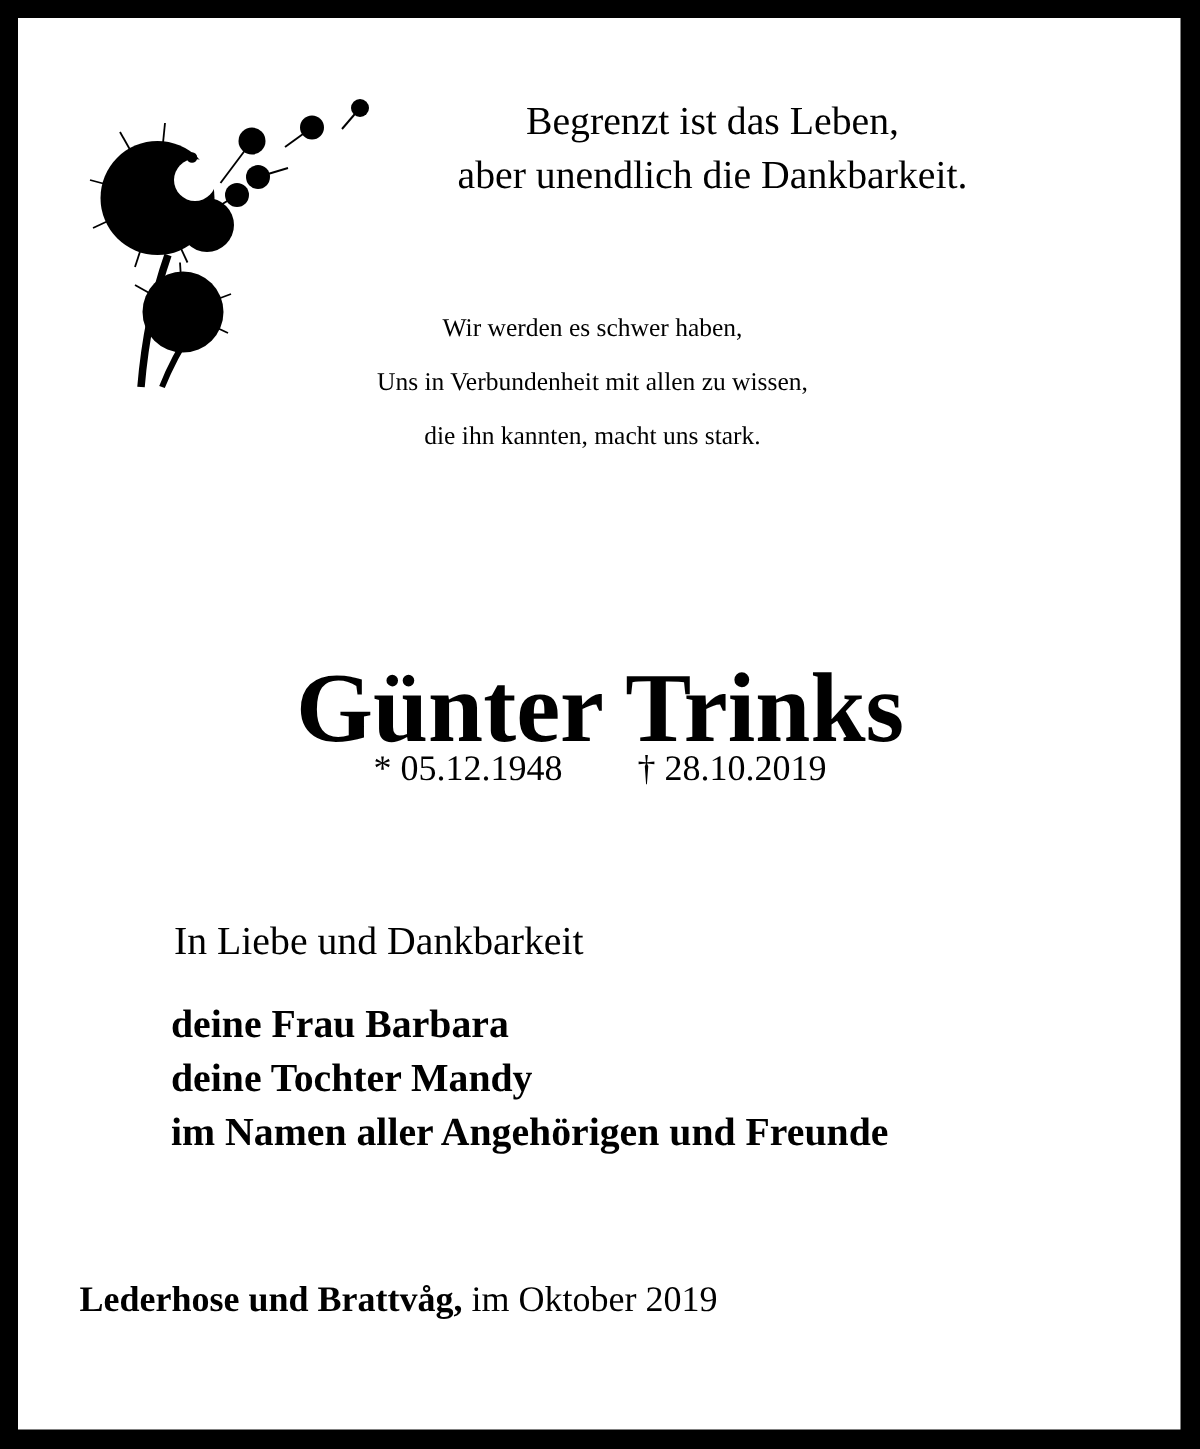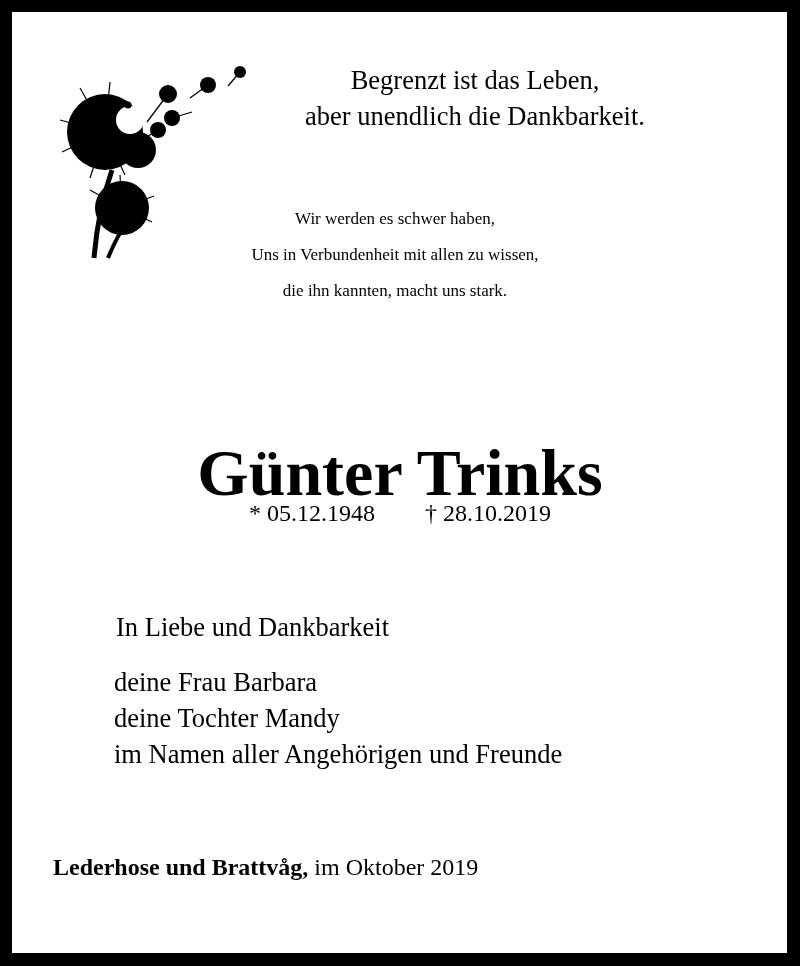--- a/index.html
+++ b/index.html
@@ -7,21 +7,21 @@
          font-family:"Liberation Serif", "DejaVu Serif", serif; color:#000; }
   .card { position:absolute; left:12px; top:12px; width:775px; height:941px; background:#fff; }
   .abs { position:absolute; white-space:nowrap; }
   .center { text-align:center; }
   .motto { left:270px; top:62px; width:410px; font-size:26.5px; line-height:36px; }
   .poem { left:115px; top:201px; width:560px; font-size:17px; line-height:36px; }
   .name { left:100px; top:408px; width:600px; font-size:66px; font-weight:bold; line-height:90px;margin-top:20px; }
   .dates { left:100px; top:495px; width:600px; font-size:24px; line-height:36px; }
   .dates .gap { display:inline-block; width:38px; }
   .thanks { left:116px; top:609px; font-size:26.5px; line-height:36px; }
-  .signers { left:114px; top:664px; font-size:26.5px; line-height:36px; font-weight:normal; }
+  .signers { left:114px; top:664px; font-size:26.5px; line-height:36px; font-weight:bold; }
   .place { left:53px; top:849px; font-size:24px; line-height:36px; }
   .place b { font-weight:bold; }
   .dandelion { position:absolute; left:50px; top:60px; width:210px; height:200px; }
 </style>
 </head>
 <body>
 
 <div class="card"></div>
 
 <svg class="dandelion" viewBox="0 0 210 200" xmlns="http://www.w3.org/2000/svg">

